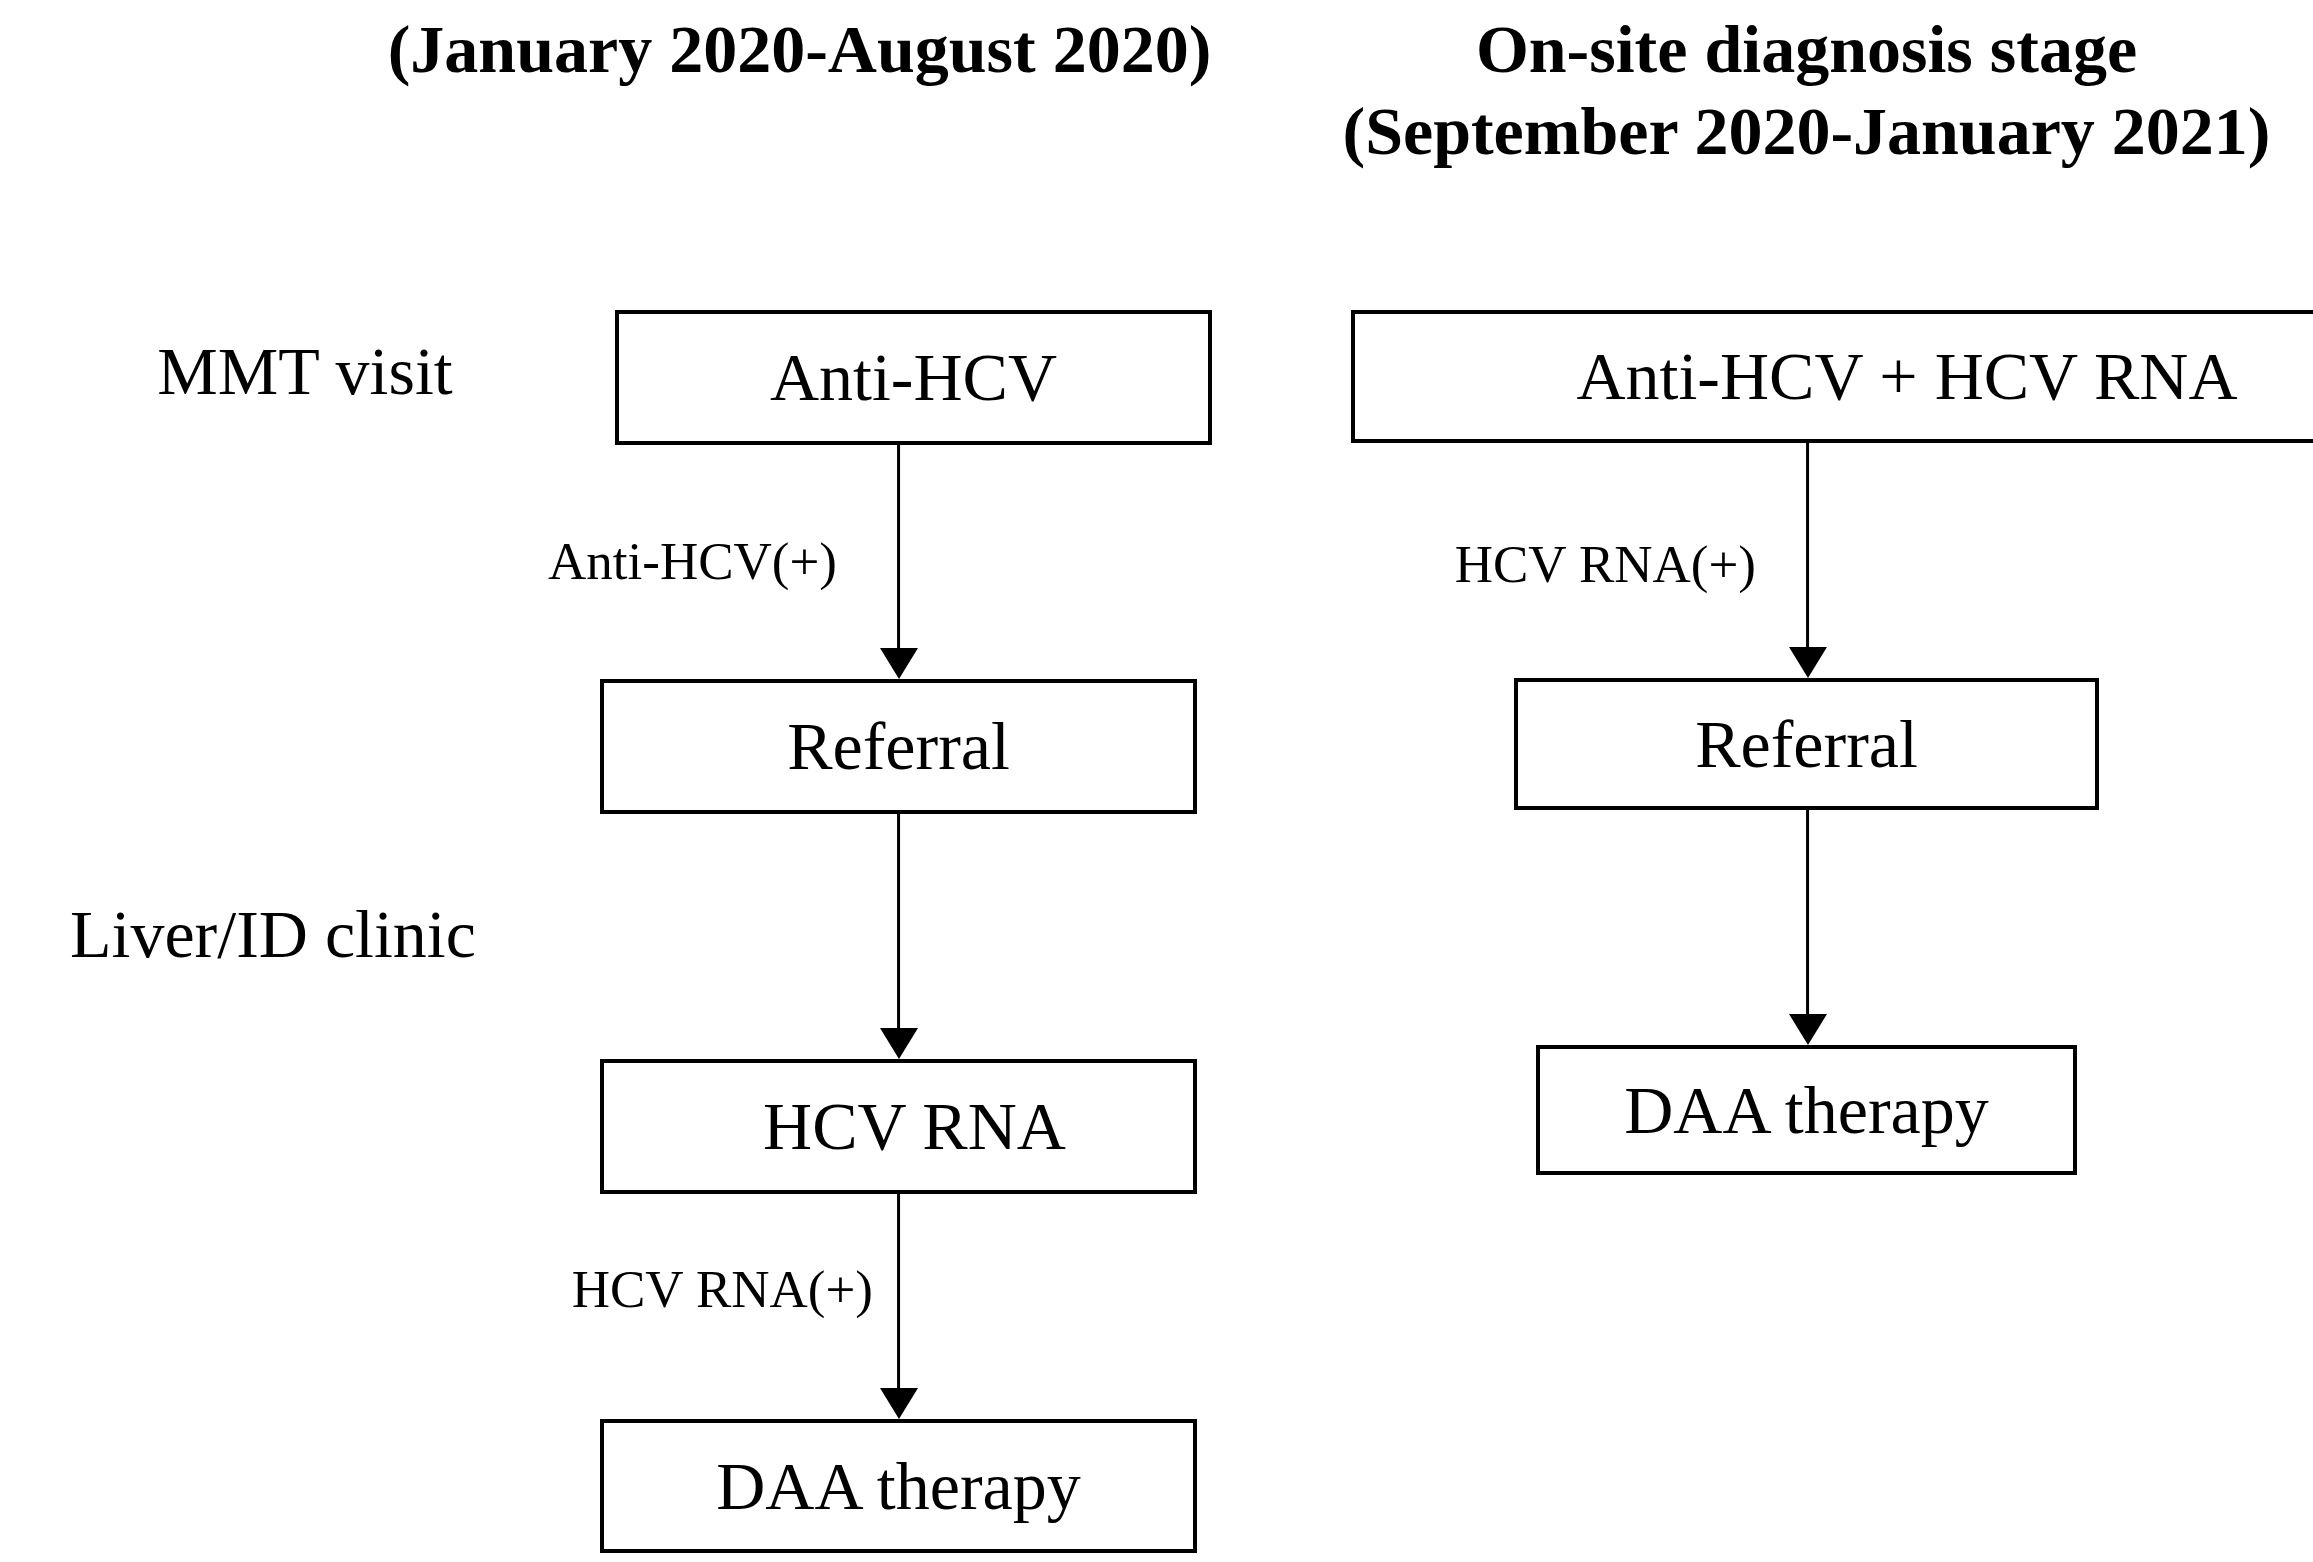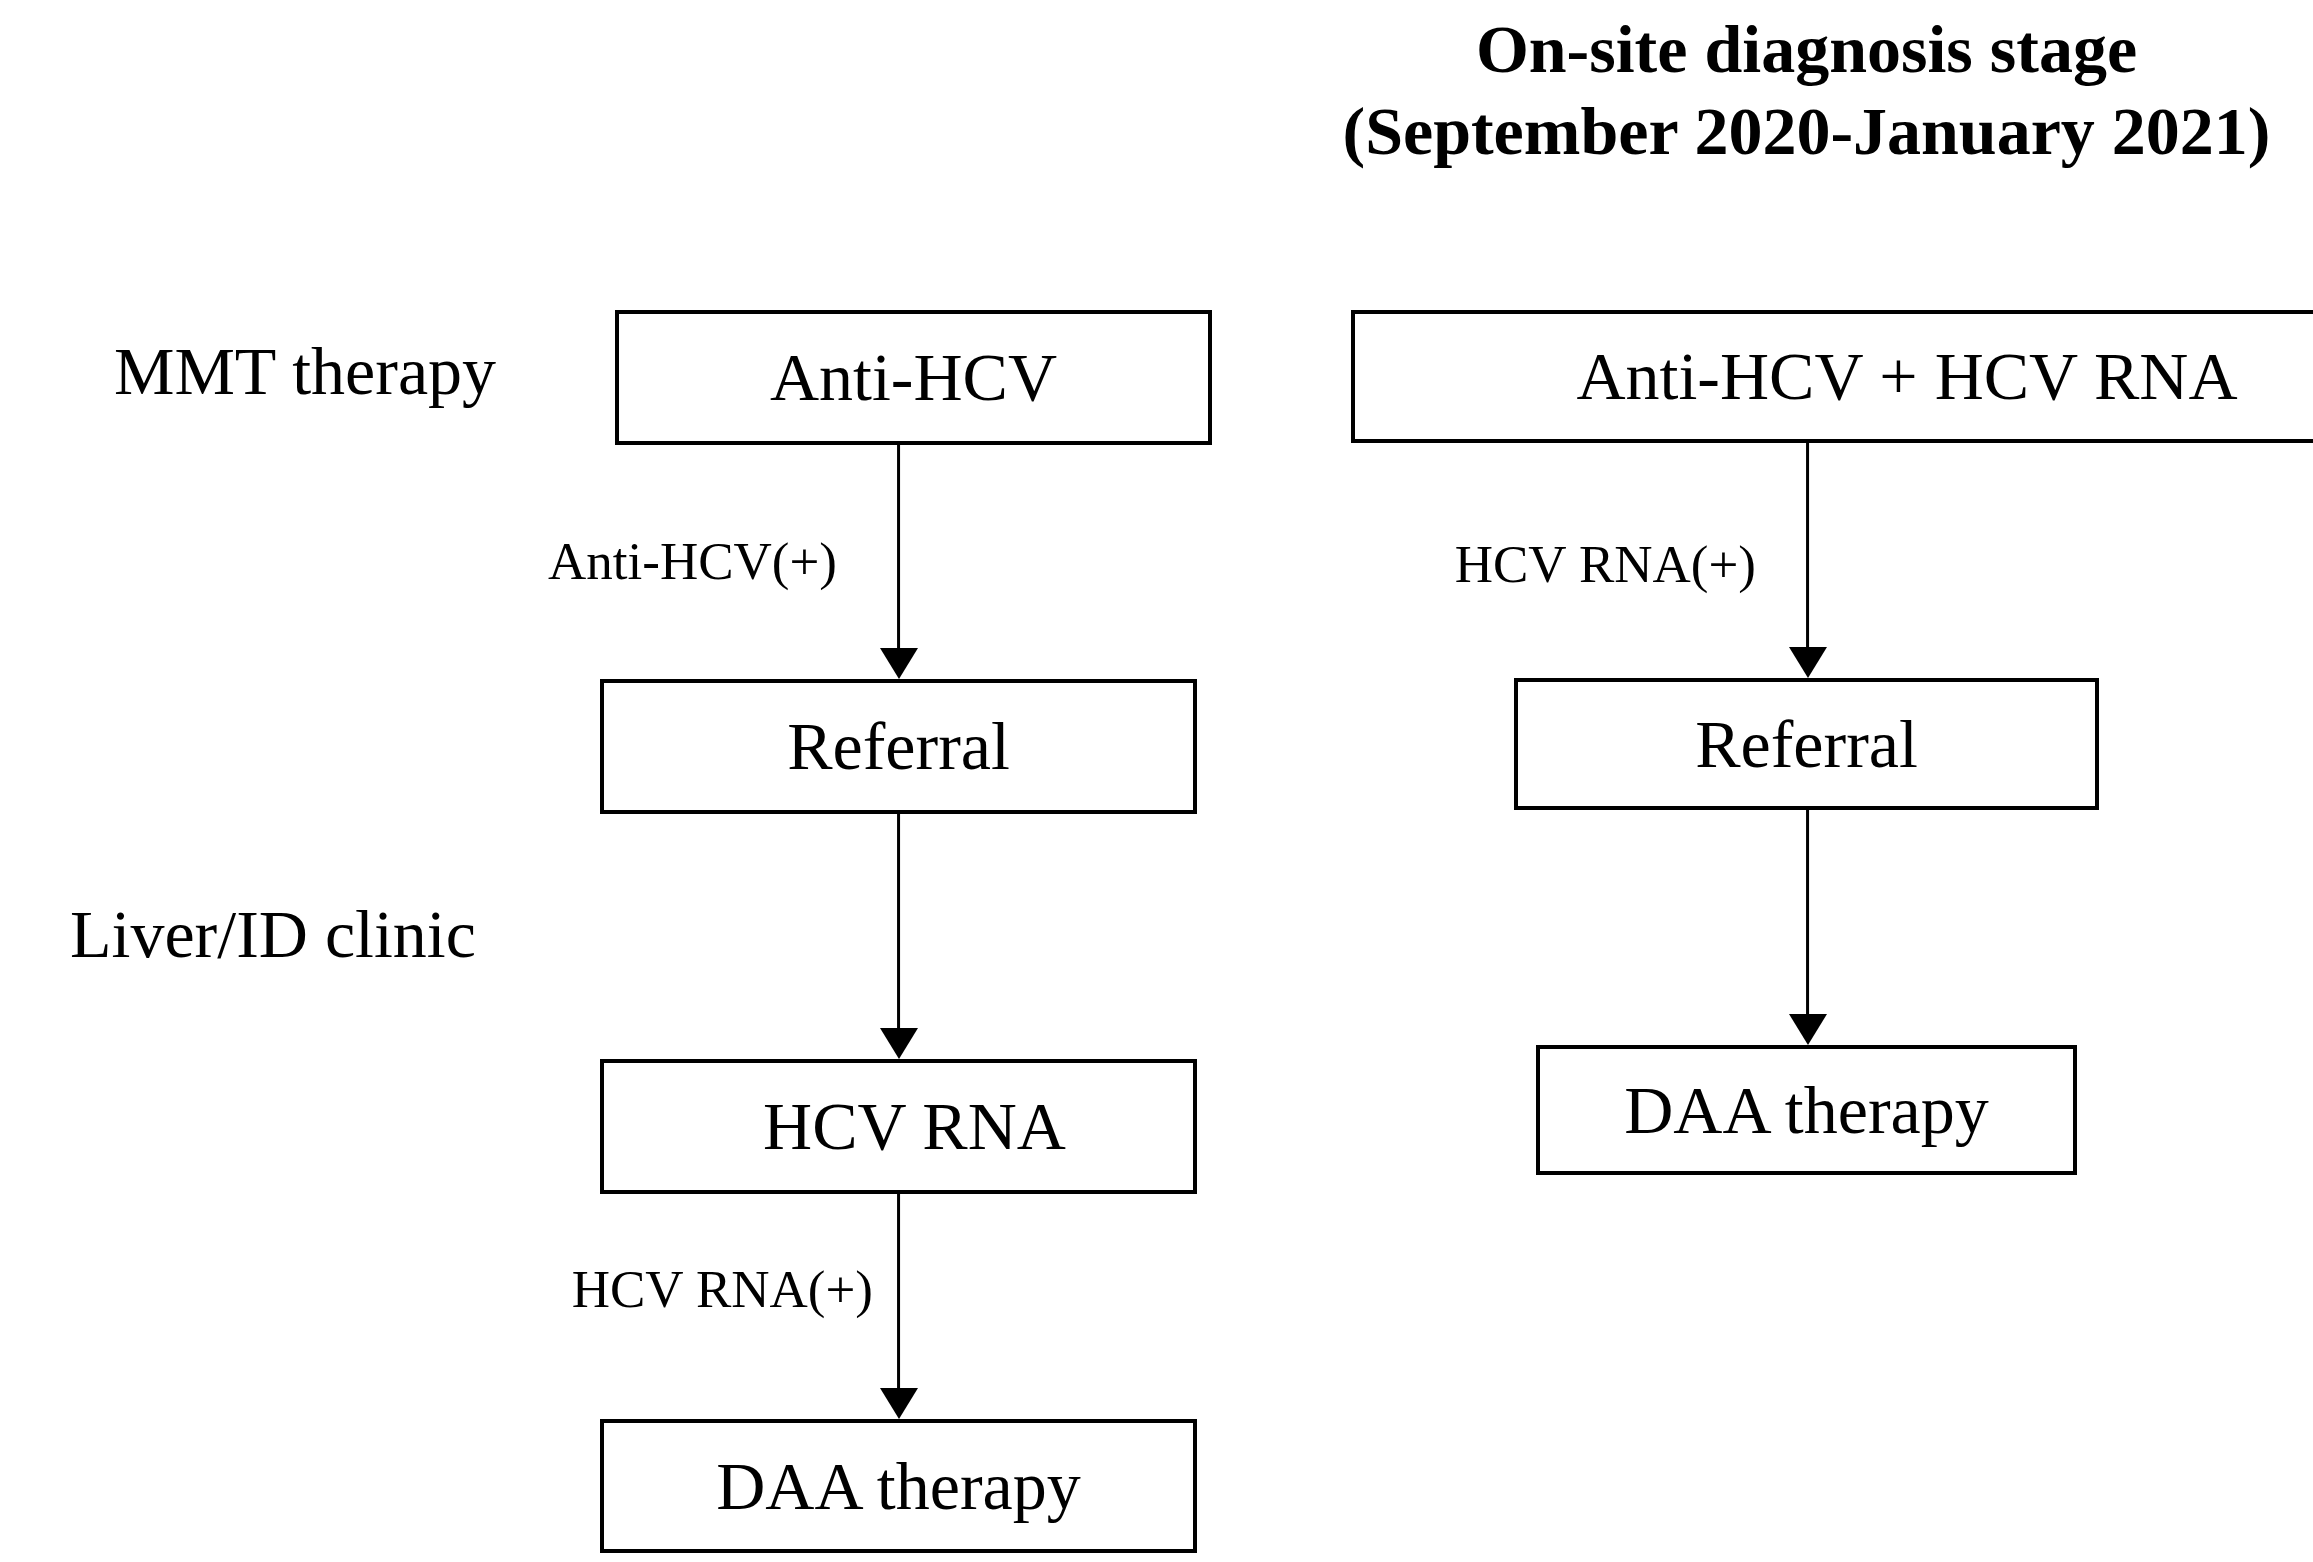--- a/index.html
+++ b/index.html
@@ -80,27 +80,28 @@
     text-align: right;
     white-space: nowrap;
   }
 </style>
 </head>
 <body>
 
 <div class="canvas">
 
   <div class="hdr hdr-left">
+    <div>(January 2020-August 2020)</div>
   </div>
   <div class="hdr hdr-right">
     <div>On-site diagnosis stage</div>
     <div>(September 2020-January 2021)</div>
   </div>
 
-  <div class="rowlabel" style="left:110px; top:329px;">MMT therapy</div>
+  <div class="rowlabel" style="left:110px; top:329px;">MMT visit</div>
   <div class="rowlabel" style="left:39px; top:892px;margin-left:31px;">Liver/ID clinic</div>
 
   <div class="box" style="left:600px; top:310px; width:597px; height:135px;margin-left:15px;">Anti-HCV</div>
   <div class="box" style="left:600px; top:679px; width:597px; height:135px;">Referral</div>
   <div class="box" style="left:600px; top:1059px; width:597px; height:135px;padding-left:32px;">HCV RNA</div>
   <div class="box" style="left:600px; top:1419px; width:597px; height:134px;">DAA therapy</div>
 
   <div class="box" style="left:1351px; top:310px; width:1112px; height:133px;">Anti-HCV + HCV RNA</div>
   <div class="box" style="left:1514px; top:678px; width:585px; height:132px;">Referral</div>
   <div class="box" style="left:1536px; top:1045px; width:541px; height:130px;">DAA therapy</div>

